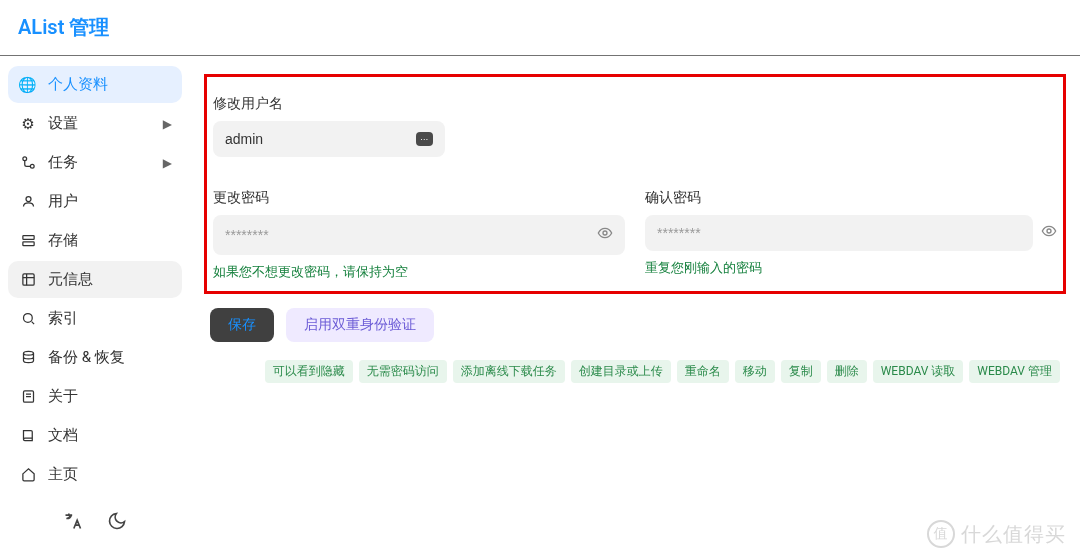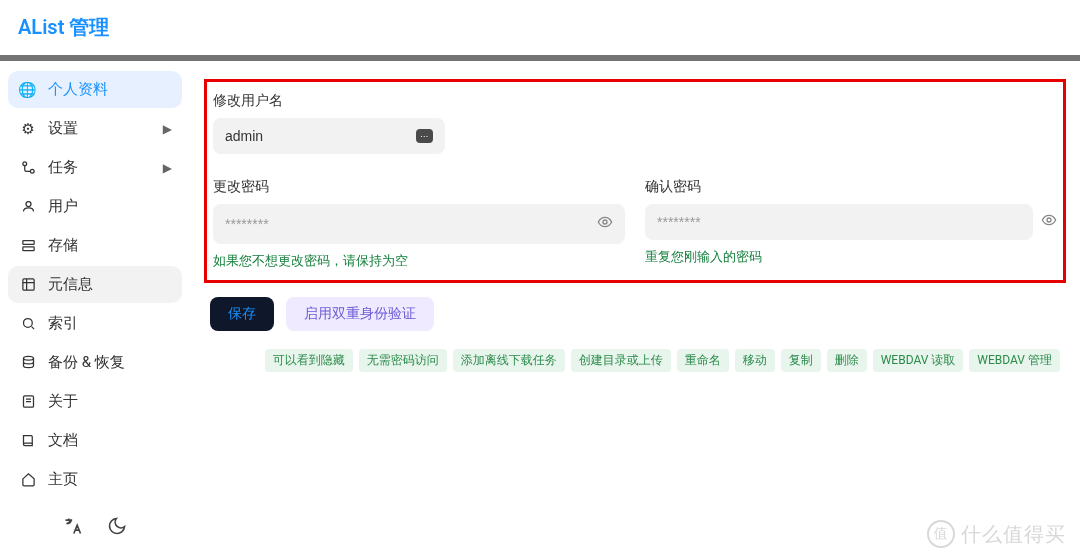--- a/index.html
+++ b/index.html
@@ -8,21 +8,21 @@
       font-size: 14px;
       color: #333;
       background: #fff;
       width: 1080px;
       height: 556px;
       overflow: hidden;
       position: relative;
     }
     .header {
       padding: 14px 18px 14px;
-      border-bottom: 6px solid #737373;
+      border-bottom: 1px solid #737373;
     }
     .header-title {
       color: #1890ff;
       font-size: 20px;
       font-weight: 600;
     }
     .layout {
       display: flex;
       height: calc(100% - 54px);
     }
@@ -100,21 +100,21 @@
       right: -6px;
       width: calc(100% + 12px);
     }
     .red-box-inner {
       padding: 0 6px 10px 6px;
     }
     .field-label {
       font-size: 14px;
       color: #333;
       margin-bottom: 8px;
-      margin-top: 10px;
+      margin-top: 18px;
     }
     .input-wrap {
       background: #f2f2f2;
       border-radius: 8px;
       padding: 10px 12px;
       display: flex;
       align-items: center;
       position: relative;
     }
     .input-wrap.small {
@@ -177,21 +177,21 @@
       margin-bottom: 18px;
     }
     .btn {
       padding: 8px 18px;
       border-radius: 8px;
       border: none;
       cursor: pointer;
       font-size: 14px;
     }
     .btn-primary {
-      background: #0f172a;
+      background: #404040;
       color: #1890ff;
     }
     .btn-secondary {
       background: #efeaff;
       color: #6b5bd6;
     }
     .tag-row {
       display: flex;
       flex-wrap: wrap;
       gap: 6px;

